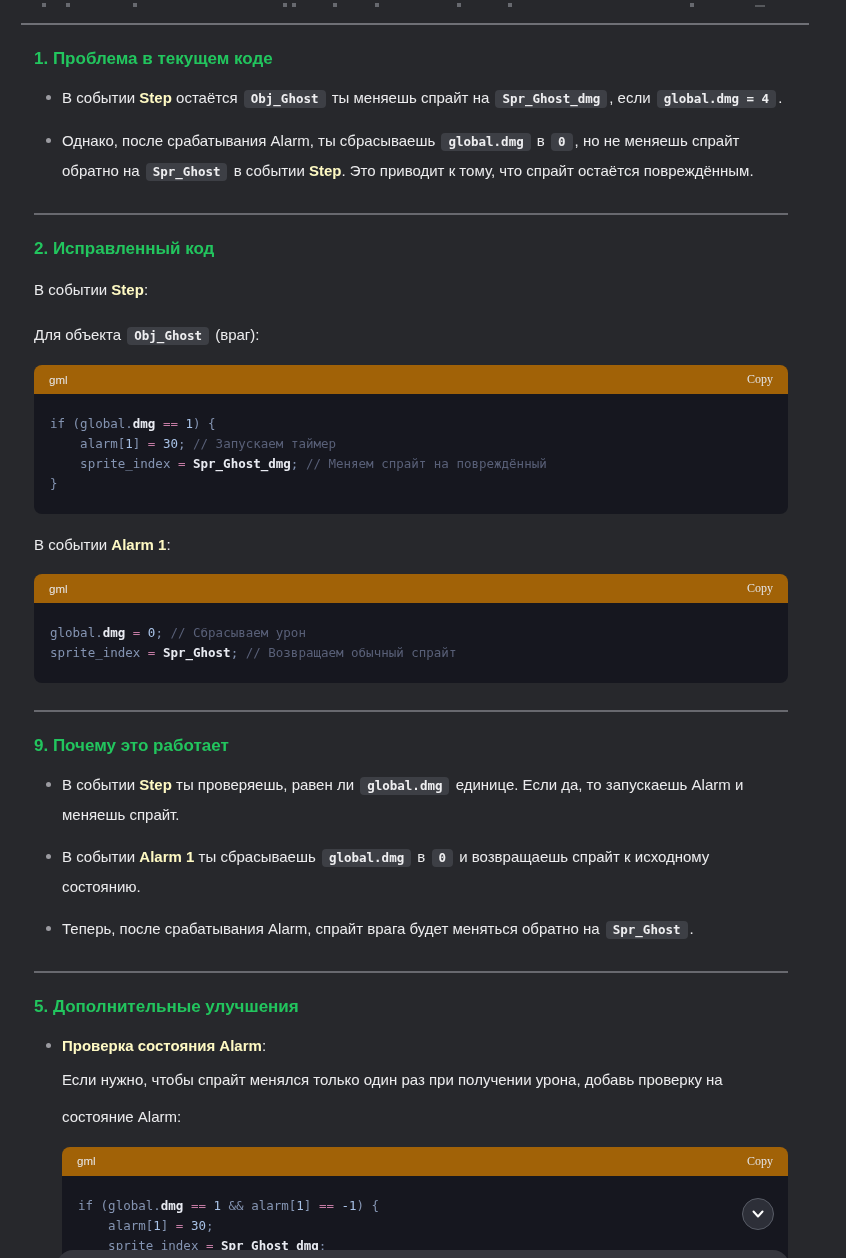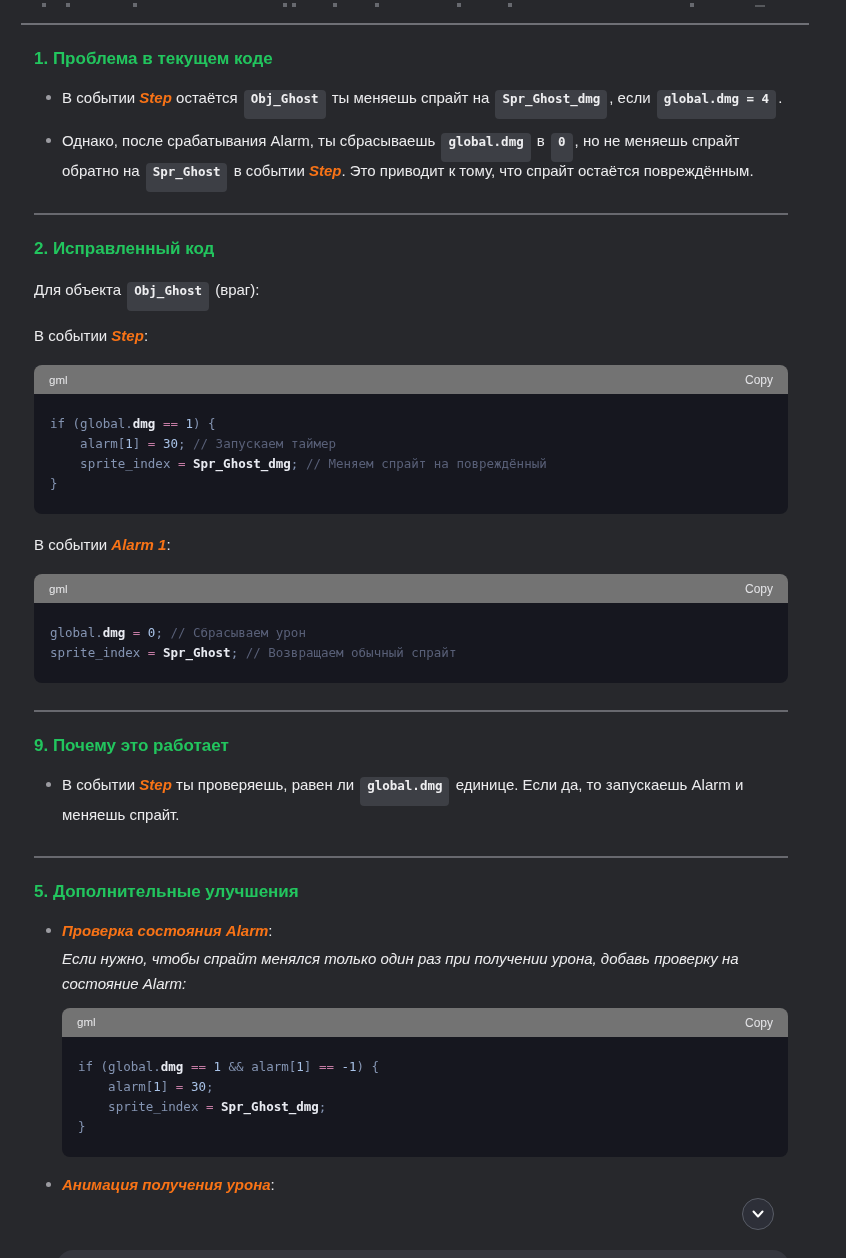--- a/index.html
+++ b/index.html
@@ -13,36 +13,36 @@
   .speck.wide{width:10px;height:2px;top:5px;opacity:.55;}
   .top-divider{position:absolute;top:23px;left:21px;width:788px;height:2px;background:#6f7076;}
   .content{position:absolute;top:25px;left:34px;width:754px;}
   .h{font-size:17px;font-weight:700;color:#22c55e;margin:24px 0 6px 0;}
   .para{margin:16px 0 0 0;line-height:29px;}
   .divider{border:none;height:2px;background:#68696f;margin:27px 0 0 0;}
   ul.blist{margin:14px 0 0 0;padding:0;list-style:none;}
   ul.blist li{position:relative;padding-left:28px;margin:0 0 13px 0;line-height:29px;}
   ul.blist li::before{content:"";position:absolute;left:12px;top:12px;width:5px;height:5px;
     border-radius:50%;background:#9b9ba1;}
-  .li-para{line-height:25px;margin-top:1px;font-style:italic;}
-  strong{font-weight:700;color:#f97316;font-style:italic;}
+  .li-para{line-height:37px;margin-top:1px;}
+  strong{font-weight:700;color:#fef9c3;}
   code.chip{
-    background:#3d3f45;border-radius:4px;padding:1px 7px 13px 7px;margin:0 2px;
+    background:#3d3f45;border-radius:4px;padding:1px 7px 2px 7px;margin:0 2px;
     font-family:"DejaVu Sans Mono",monospace;font-size:12.5px;font-weight:700;
     color:#eeeef0;white-space:nowrap;
   }
   .codeblock{border-radius:8px;overflow:hidden;margin:15px 0 14px 0;}
   .codeblock.nested{margin:12px 0 6px 0;}
   .cb-head{
-    height:29px;background:#737373;display:flex;align-items:center;
+    height:29px;background:#a16207;display:flex;align-items:center;
     justify-content:space-between;padding:0 15px;
   }
   .cb-lang{font-size:11.5px;color:#e8e8ea;}
   .cb-copy{
-    background:none;border:none;padding:0;font-family:Liberation Sans, sans-serif;
+    background:none;border:none;padding:0;font-family:Liberation Serif, serif;
     font-size:12px;color:#e3e3e6;cursor:pointer;
   }
   .cb-body{
     background:#16171f;padding:20px 16px;white-space:pre;overflow:hidden;
     font-family:"DejaVu Sans Mono",monospace;font-size:12.5px;line-height:20px;
   }
   .code-line{white-space:pre;}
   .tok-kw{color:#8494b2;}
   .tok-name{color:#e9ebf2;font-weight:700;}
   .tok-op{color:#c47ba4;}
@@ -78,41 +78,43 @@
 <div class="top-divider"></div>
 
 <div class="content">
     <div class="h">1. Проблема в текущем коде</div>
     <ul class="blist">
       <li><span>В событии </span><strong>Step</strong><span> остаётся </span><code class="chip">Obj_Ghost</code><span> ты меняешь спрайт на </span><code class="chip">Spr_Ghost_dmg</code><span>, если </span><code class="chip">global.dmg = 4</code><span>.</span></li>
       <li><span>Однако, после срабатывания Alarm, ты сбрасываешь </span><code class="chip">global.dmg</code><span> в </span><code class="chip">0</code><span>, но не меняешь спрайт обратно на </span><code class="chip">Spr_Ghost</code><span> в событии </span><strong>Step</strong><span>. Это приводит к тому, что спрайт остаётся повреждённым.</span></li>
     </ul>
     <div class="divider"></div>
     <div class="h">2. Исправленный код</div>
+    <div class="para"><span>В событии </span><strong>Step</strong><span>:</span></div>
     <div class="para"><span>Для объекта </span><code class="chip">Obj_Ghost</code><span> (враг):</span></div>
-    <div class="para"><span>В событии </span><strong>Step</strong><span>:</span></div>
     <div class="codeblock">
       <div class="cb-head">
         <span class="cb-lang">gml</span>
         <button class="cb-copy">Copy</button>
       </div>
       <div class="cb-body"><div class="code-line"><span class="tok-kw">if (global.</span><span class="tok-name">dmg</span><span class="tok-kw"> </span><span class="tok-op">==</span><span class="tok-kw"> </span><span class="tok-num">1</span><span class="tok-kw">) {</span></div><div class="code-line"><span class="tok-kw">    alarm[</span><span class="tok-num">1</span><span class="tok-kw">] </span><span class="tok-op">=</span><span class="tok-kw"> </span><span class="tok-num">30</span><span class="tok-kw">; </span><span class="tok-com">// Запускаем таймер</span></div><div class="code-line"><span class="tok-kw">    sprite_index </span><span class="tok-op">=</span><span class="tok-kw"> </span><span class="tok-name">Spr_Ghost_dmg</span><span class="tok-kw">; </span><span class="tok-com">// Меняем спрайт на повреждённый</span></div><div class="code-line"><span class="tok-kw">}</span></div></div>
     </div>
     <div class="para"><span>В событии </span><strong>Alarm 1</strong><span>:</span></div>
     <div class="codeblock">
       <div class="cb-head">
         <span class="cb-lang">gml</span>
         <button class="cb-copy">Copy</button>
       </div>
       <div class="cb-body"><div class="code-line"><span class="tok-kw">global.</span><span class="tok-name">dmg</span><span class="tok-kw"> </span><span class="tok-op">=</span><span class="tok-kw"> </span><span class="tok-num">0</span><span class="tok-kw">; </span><span class="tok-com">// Сбрасываем урон</span></div><div class="code-line"><span class="tok-kw">sprite_index </span><span class="tok-op">=</span><span class="tok-kw"> </span><span class="tok-name">Spr_Ghost</span><span class="tok-kw">; </span><span class="tok-com">// Возвращаем обычный спрайт</span></div></div>
     </div>
     <div class="divider"></div>
     <div class="h">9. Почему это работает</div>
     <ul class="blist">
       <li><span>В событии </span><strong>Step</strong><span> ты проверяешь, равен ли </span><code class="chip">global.dmg</code><span> единице. Если да, то запускаешь Alarm и меняешь спрайт.</span></li>
+      <li><span>В событии </span><strong>Alarm 1</strong><span> ты сбрасываешь </span><code class="chip">global.dmg</code><span> в </span><code class="chip">0</code><span> и возвращаешь спрайт к исходному состоянию.</span></li>
+      <li><span>Теперь, после срабатывания Alarm, спрайт врага будет меняться обратно на </span><code class="chip">Spr_Ghost</code><span>.</span></li>
     </ul>
     <div class="divider"></div>
     <div class="h">5. Дополнительные улучшения</div>
     <ul class="blist">
       <li><strong>Проверка состояния Alarm</strong><span>:</span><div class="li-para"><span>Если нужно, чтобы спрайт менялся только один раз при получении урона, добавь проверку на состояние Alarm:</span></div><div class="codeblock nested">
           <div class="cb-head">
             <span class="cb-lang">gml</span>
             <button class="cb-copy">Copy</button>
           </div>
           <div class="cb-body"><div class="code-line"><span class="tok-kw">if (global.</span><span class="tok-name">dmg</span><span class="tok-kw"> </span><span class="tok-op">==</span><span class="tok-kw"> </span><span class="tok-num">1</span><span class="tok-kw"> &amp;&amp; alarm[</span><span class="tok-num">1</span><span class="tok-kw">] </span><span class="tok-op">==</span><span class="tok-kw"> </span><span class="tok-num">-1</span><span class="tok-kw">) {</span></div><div class="code-line"><span class="tok-kw">    alarm[</span><span class="tok-num">1</span><span class="tok-kw">] </span><span class="tok-op">=</span><span class="tok-kw"> </span><span class="tok-num">30</span><span class="tok-kw">;</span></div><div class="code-line"><span class="tok-kw">    sprite_index </span><span class="tok-op">=</span><span class="tok-kw"> </span><span class="tok-name">Spr_Ghost_dmg</span><span class="tok-kw">;</span></div><div class="code-line"><span class="tok-kw">}</span></div></div>

